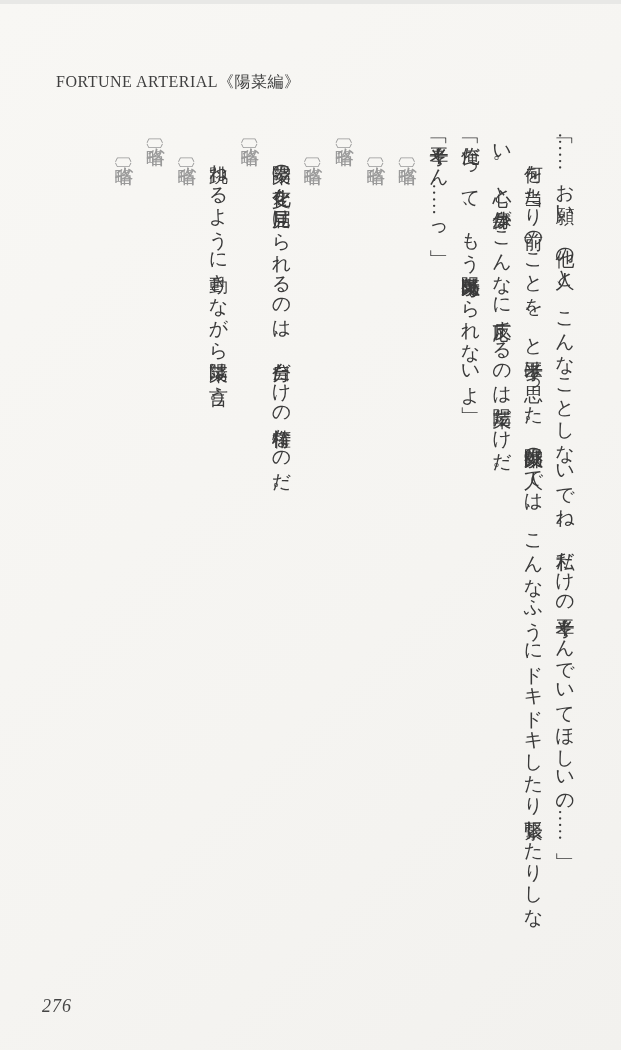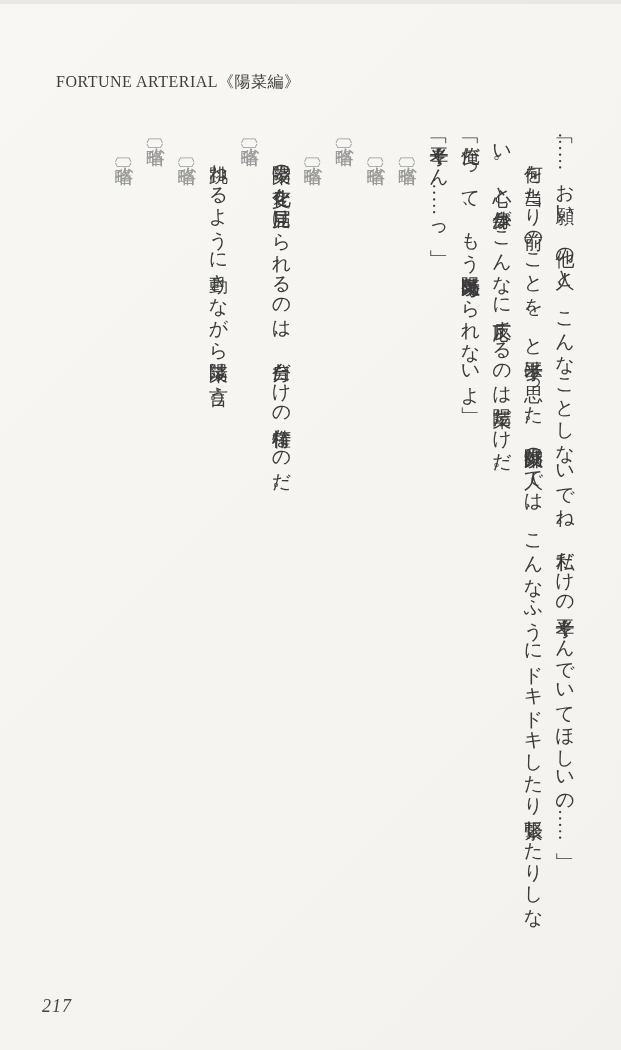--- a/index.html
+++ b/index.html
@@ -73,15 +73,15 @@
       <p class=" redacted">〔省略〕</p>
       <p class="indent redacted">〔省略〕</p>
       <p class="indent">陽菜の変化を見届けられるのは、自分だけの特権なのだ。</p>
       <p class=" redacted">〔省略〕</p>
       <p class="indent">跳ねるように動きながら陽菜は言う。</p>
       <p class="indent redacted">〔省略〕</p>
       <p class=" redacted">〔省略〕</p>
       <p class="indent redacted">〔省略〕</p>
     </div>
 
-  <div class="page-number">217</div>
+  <div class="page-number">276</div>
 
 </div>
 
 </body></html>

